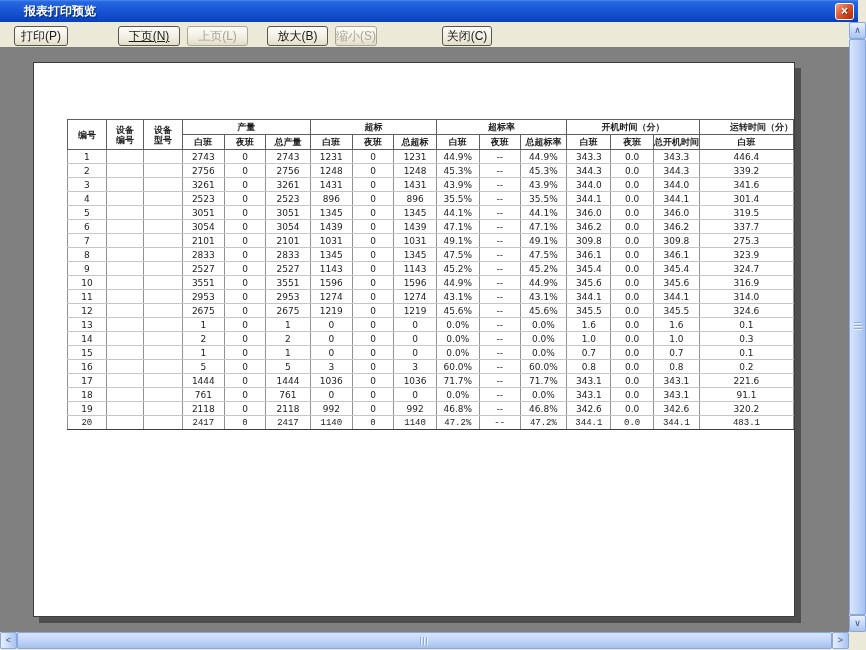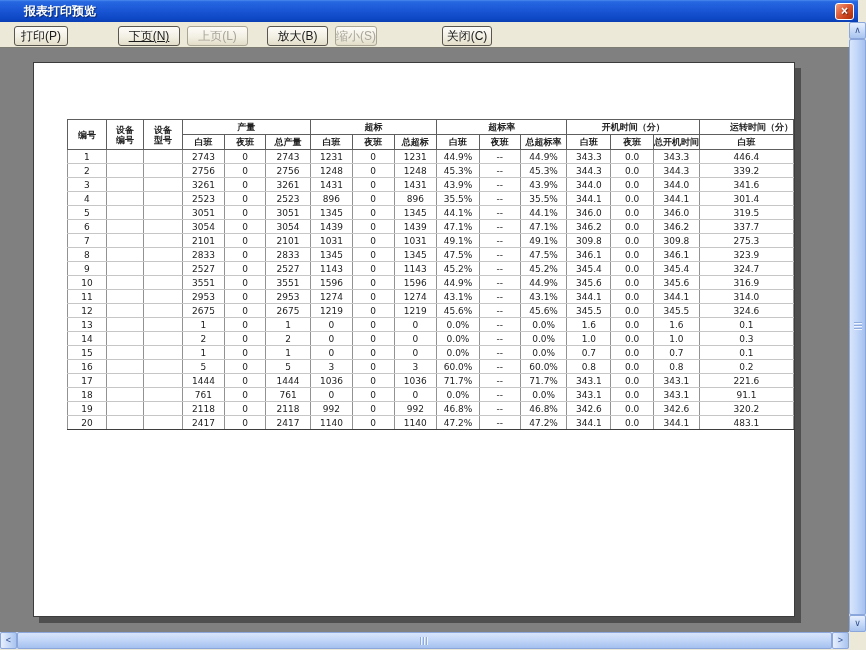--- a/index.html
+++ b/index.html
@@ -53,21 +53,21 @@
   .rpt { position:absolute; left:33px; top:56px; border-collapse:collapse; table-layout:fixed;
          font-family:"DejaVu Sans","Liberation Sans",sans-serif; }
   .rpt th, .rpt td {
     font-size:9px; color:#222; text-align:center; vertical-align:middle;
     white-space:nowrap; overflow:hidden; padding:0;
   }
   .rpt th { border:1px solid #5e5e5e; height:15px; font-weight:bold; }
   .rpt td { border-left:1px solid #929292; border-right:1px solid #929292;
             border-top:1px solid #c6c6c6; border-bottom:1px solid #c6c6c6; height:14px; }
   .rpt { border:1px solid #3e3e3e; }
-  .rpt tbody tr:last-child td { border-bottom:1px solid #3e3e3e; }
+  .rpt tbody tr:last-child td { border-bottom:1px solid #3e3e3e;font-family:Liberation Mono, monospace; }
   .rpt .fixed { white-space:pre-line; line-height:10px;margin-top:35px; }
   .rpt .clip-label { text-align:left; padding-left:30px; font-weight:bold; }
 
   
   .sb-v { position:absolute; right:0; top:22px; width:17px; height:610px; background:#cfdcf3; }
   .sb-h { position:absolute; left:0; top:632px; width:849px; height:17px; background:#cfdcf3; }
   .sb-btn {
     position:absolute; width:17px; height:17px;
     background:linear-gradient(to bottom,#e7effd 0%,#c5d8f7 55%,#a9c4ef 100%);
     border:1px solid #8aa6da; border-radius:2px;

